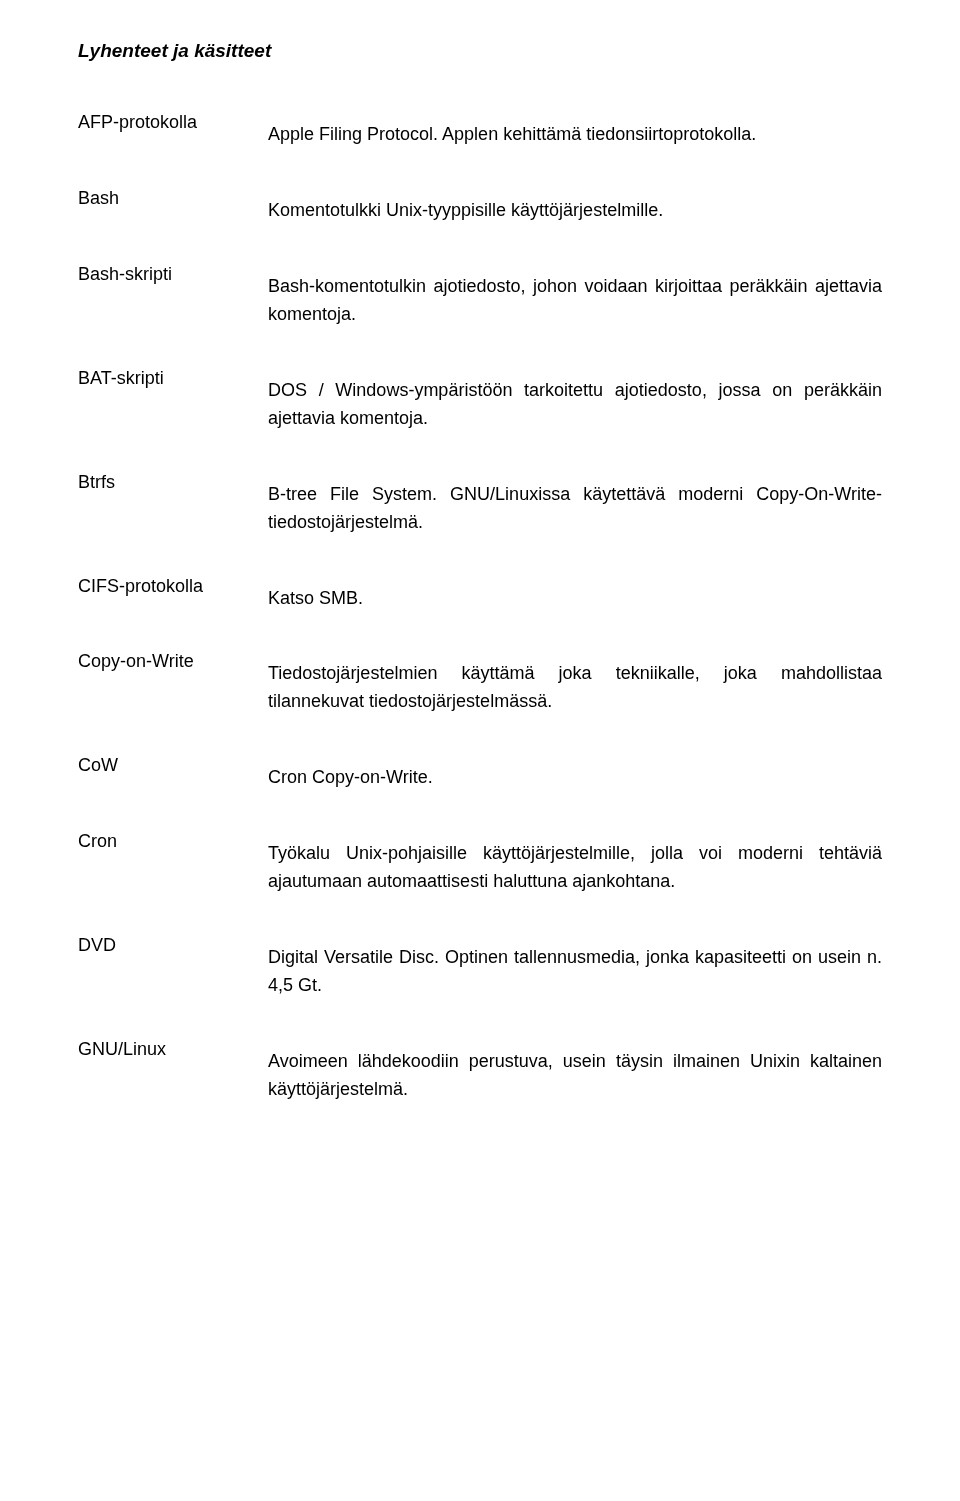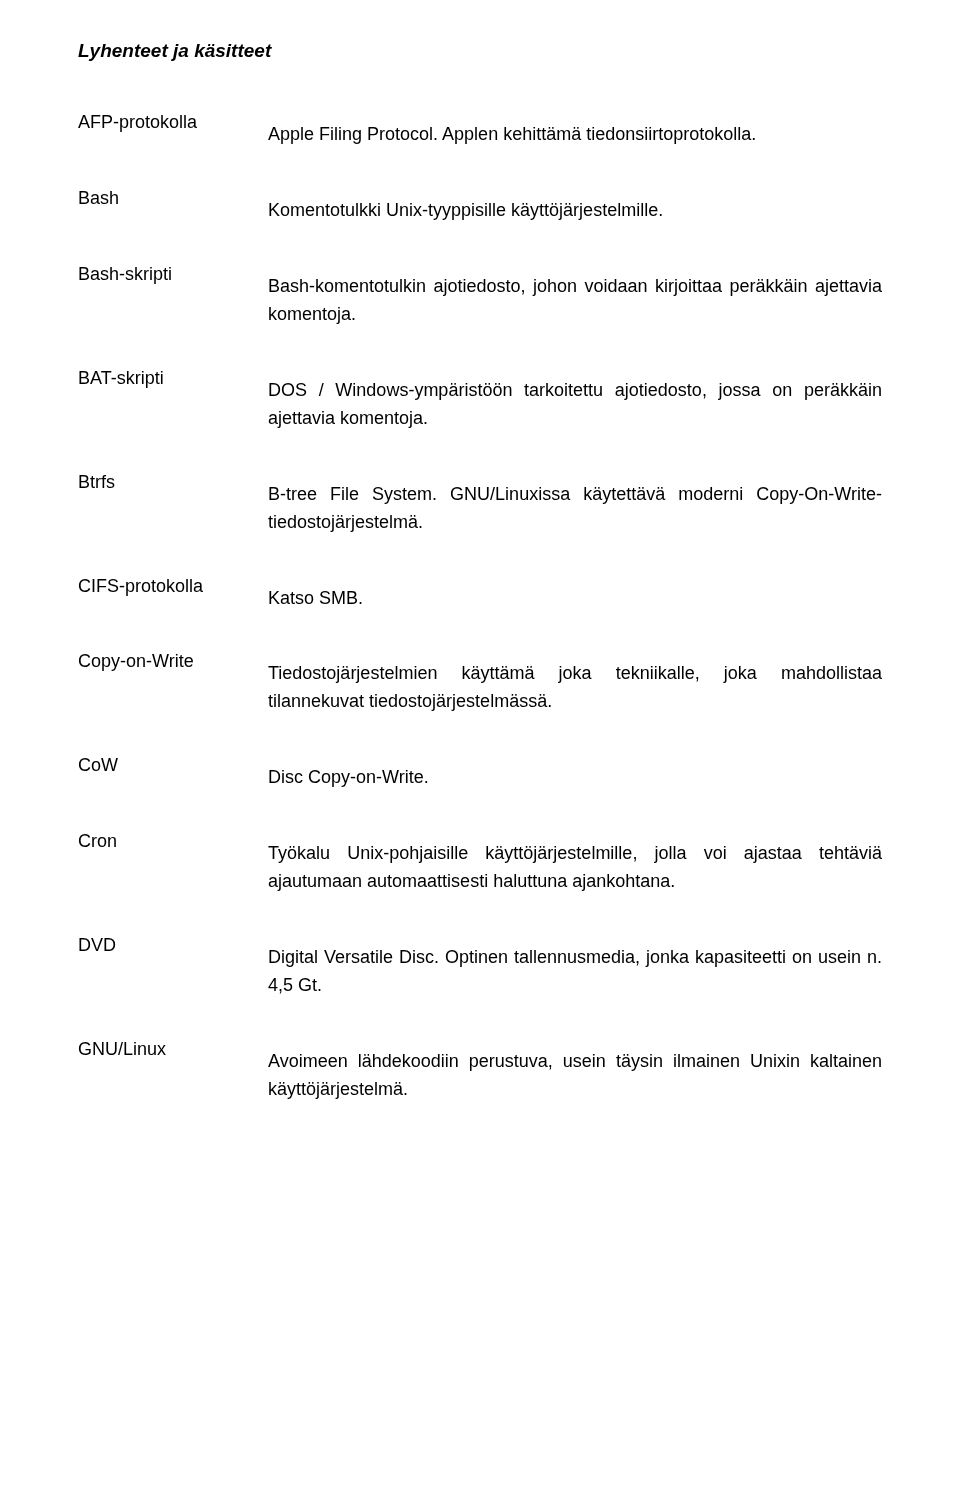--- a/index.html
+++ b/index.html
@@ -101,29 +101,29 @@
       </div>
       <div class="def-col">
         <div class="def">Tiedostojärjestelmien käyttämä joka tekniikalle, joka mahdollistaa tilannekuvat tiedostojärjestelmässä.</div>
       </div>
     </div>
     <div class="entry">
       <div class="term-col">
         <div class="term">CoW</div>
       </div>
       <div class="def-col">
-        <div class="def">Disc Copy-on-Write.</div>
+        <div class="def">Cron Copy-on-Write.</div>
       </div>
     </div>
     <div class="entry">
       <div class="term-col">
         <div class="term">Cron</div>
       </div>
       <div class="def-col">
-        <div class="def">Työkalu Unix-pohjaisille käyttöjärjestelmille, jolla voi ajastaa tehtäviä ajautumaan automaattisesti haluttuna ajankohtana.</div>
+        <div class="def">Työkalu Unix-pohjaisille käyttöjärjestelmille, jolla voi moderni tehtäviä ajautumaan automaattisesti haluttuna ajankohtana.</div>
       </div>
     </div>
     <div class="entry">
       <div class="term-col">
         <div class="term">DVD</div>
       </div>
       <div class="def-col">
         <div class="def">Digital Versatile Disc. Optinen tallennusmedia, jonka kapasiteetti on usein n. 4,5 Gt.</div>
       </div>
     </div>

